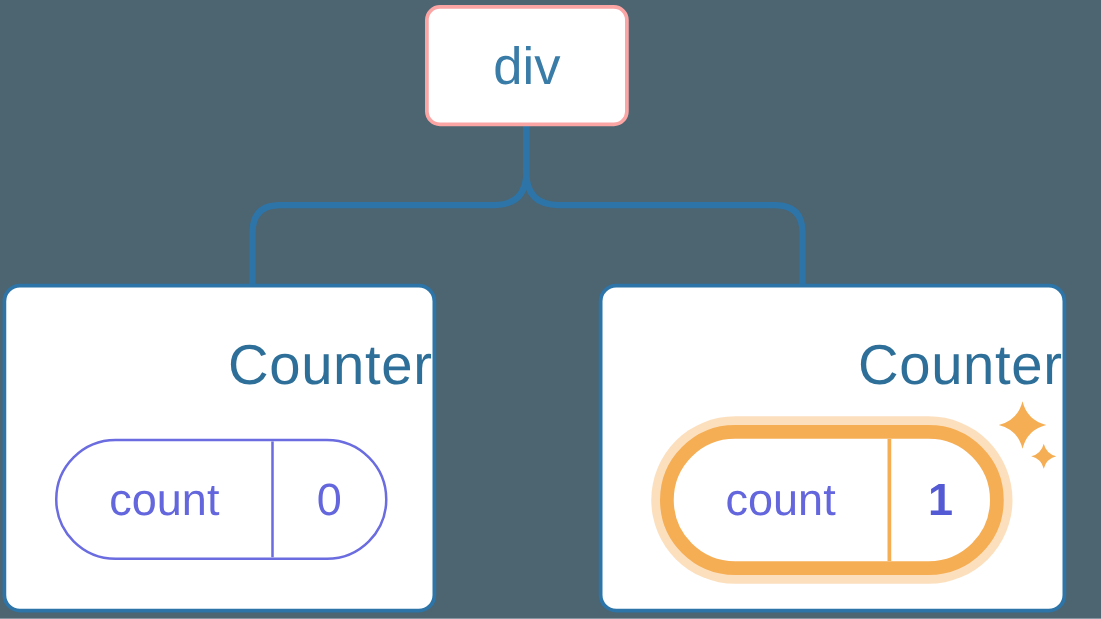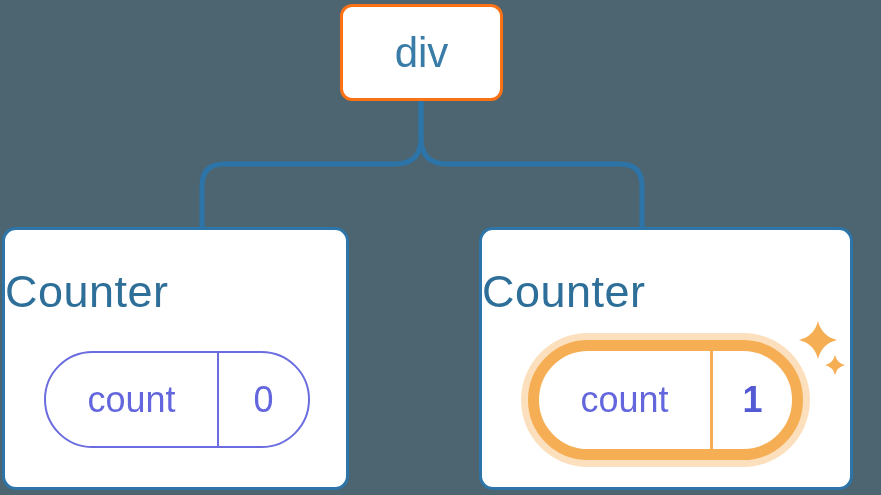--- a/index.html
+++ b/index.html
@@ -12,34 +12,34 @@
     height: 495px;
     background: #4d6471;
     overflow: hidden;
   }
 
   .connectors { position: absolute; left: 0; top: 0; width: 881px; height: 495px; pointer-events: none; }
   .connectors path { fill: none; stroke: #2d75a8; stroke-width: 5; }
 
   .root-node {
     position: absolute; left: 340px; top: 4px; width: 163px; height: 97px;
-    background: #ffffff; border: 3px solid #f97316; border-radius: 12px;
+    background: #ffffff; border: 3px solid #fca5a5; border-radius: 12px;
     display: flex; align-items: center; justify-content: center;
   }
   .root-node .label { font-size: 42px; color: #3a7ca8; }
 
   .card {
     position: absolute; top: 227px; height: 263px;
     background: #ffffff; border: 3px solid #2d75a8; border-radius: 14px;
   }
   .card-left  { left: 2px;   width: 347px; }
   .card-right { left: 479px; width: 374px; }
 
   .card-title {
-    margin-top: 36px; text-align: left;
+    margin-top: 36px; text-align: right;
     font-size: 45px; font-weight: 500; color: #2e6f99; letter-spacing: 0.5px;
   }
 
   .pill {
     position: absolute; display: flex; background: #ffffff; overflow: hidden;
   }
   .seg { display: flex; align-items: center; justify-content: center; font-size: 36px; }
   .seg-val { flex: 1; }
 
   .pill-plain {

